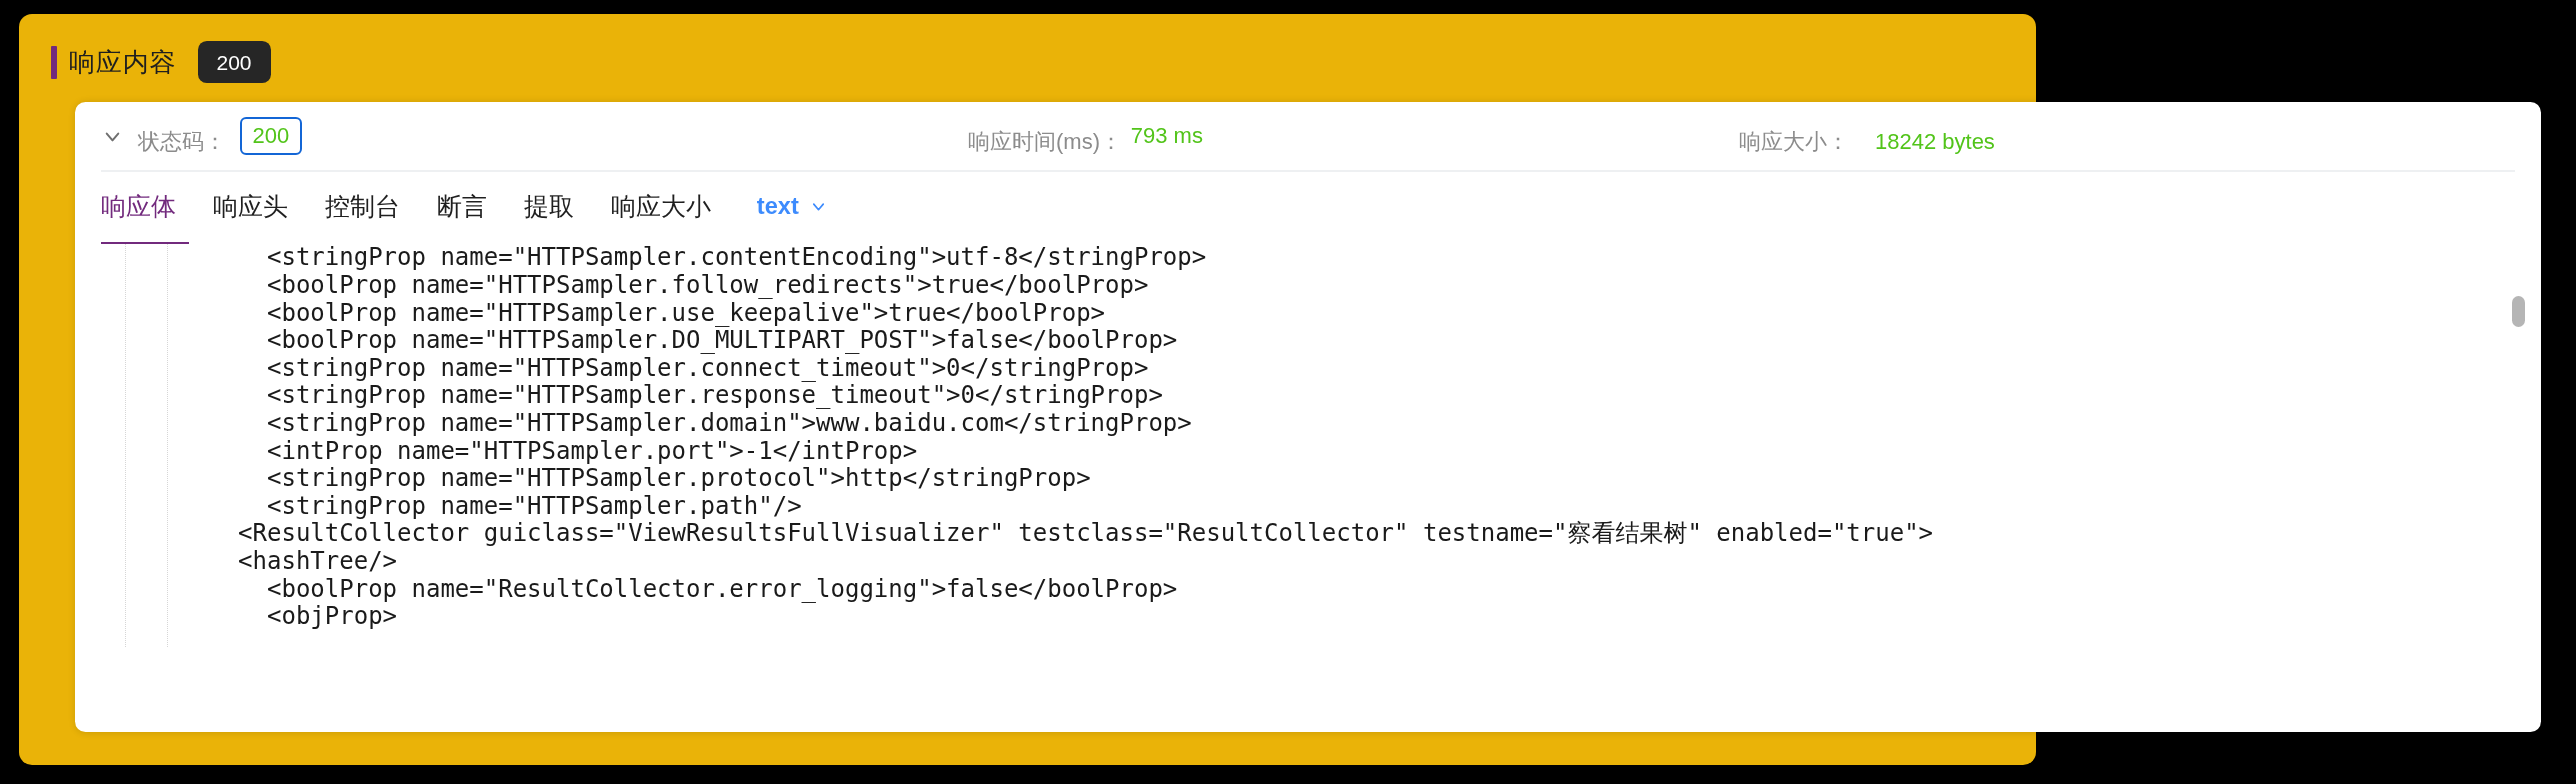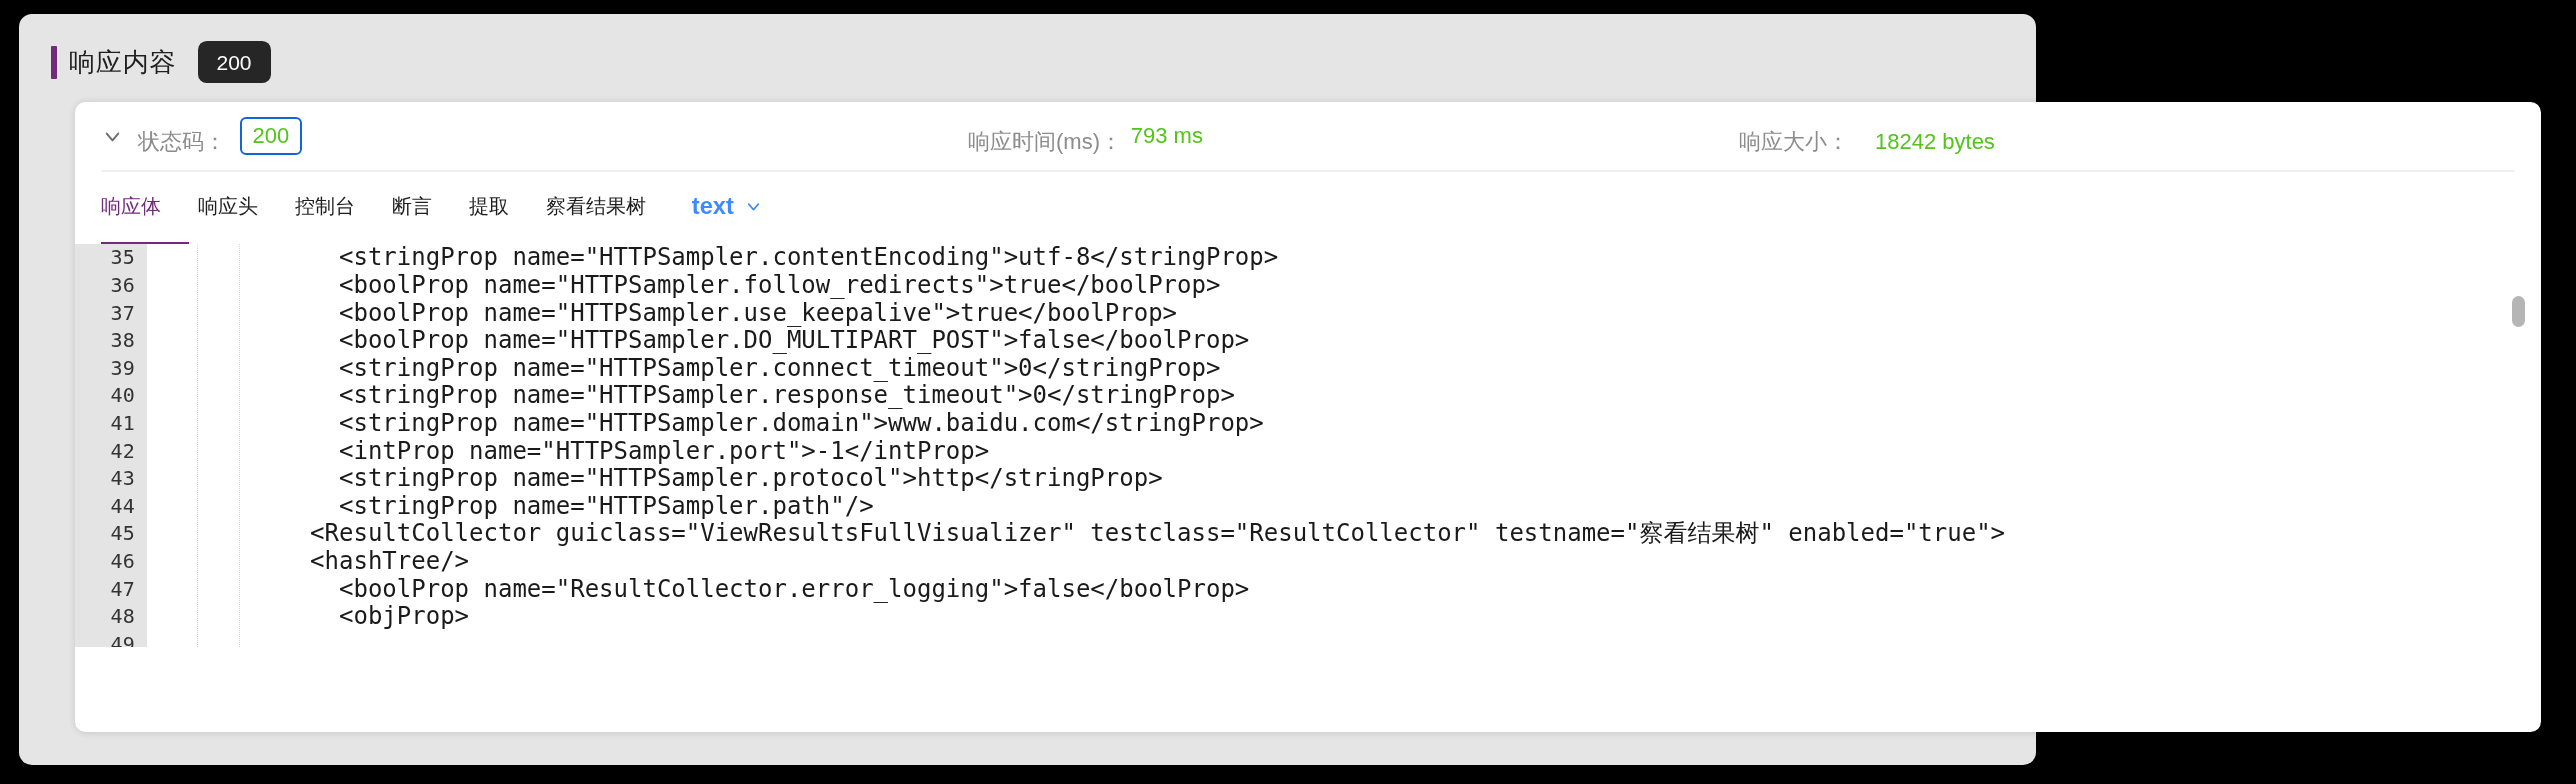--- a/index.html
+++ b/index.html
@@ -12,21 +12,21 @@
     overflow: hidden;
   }
 
   
   .outer-panel {
     position: absolute;
     left: 19px;
     top: 14px;
     width: 2017px;
     height: 751px;
-    background: #e5e5e5;
+    background: #eab308;
     border-radius: 13px;
     box-shadow: 0 1.8px 8.8px rgba(0,0,0,0.10);
   }
 
   
   .panel-header {
     position: absolute;
     left: 31.5px;
     top: 19px;
     height: 58px;
@@ -146,21 +146,21 @@
   
   .tabs-row {
     height: 70px;
     display: flex;
     align-items: center;
     padding: 0 26px;
     gap: 37px;
     position: relative;
   }
   .tab {
-    font-size: 20px;
+    font-size: 25px;
     color: #1f1f1f;
     white-space: nowrap;
     cursor: pointer;
     position: relative;
     font-weight: 500;
   }
   .tab.active { color: #722a7d; }
   .format-select {
     display: flex;
     align-items: center;
@@ -294,51 +294,34 @@
     </div>
 
     <div class="divider"></div>
 
     <div class="tabs-row">
       <div class="tab active">响应体</div>
       <div class="tab">响应头</div>
       <div class="tab">控制台</div>
       <div class="tab">断言</div>
       <div class="tab">提取</div>
-      <div class="tab">察看结果树</div>
+      <div class="tab">响应大小</div>
       <div class="format-select">
         <span class="format-value">text</span>
         <span class="format-chev">
           <svg width="19" height="19" viewBox="0 0 24 24" fill="none" stroke="currentColor" stroke-width="2.1" stroke-linecap="round" stroke-linejoin="round">
               <polyline points="6 9 12 16 18 9"></polyline>
             </svg>
         </span>
       </div>
     </div>
 
     <div class="code-viewer">
       <div class="active-underline"></div>
       <div class="code-inner">
-        <div class="gutter" id="gutter">
-            <div class="gutter-line">35</div>
-            <div class="gutter-line">36</div>
-            <div class="gutter-line">37</div>
-            <div class="gutter-line">38</div>
-            <div class="gutter-line">39</div>
-            <div class="gutter-line">40</div>
-            <div class="gutter-line">41</div>
-            <div class="gutter-line">42</div>
-            <div class="gutter-line">43</div>
-            <div class="gutter-line">44</div>
-            <div class="gutter-line">45</div>
-            <div class="gutter-line">46</div>
-            <div class="gutter-line">47</div>
-            <div class="gutter-line">48</div>
-            <div class="gutter-line">49</div>
-          </div>
         <div class="fold-col"></div>
         <div class="indent-col"></div>
         <div class="code-lines" id="codelines">
             <div class="code-line">      &lt;stringProp name="HTTPSampler.contentEncoding"&gt;utf-8&lt;/stringProp&gt;</div>
             <div class="code-line">      &lt;boolProp name="HTTPSampler.follow_redirects"&gt;true&lt;/boolProp&gt;</div>
             <div class="code-line">      &lt;boolProp name="HTTPSampler.use_keepalive"&gt;true&lt;/boolProp&gt;</div>
             <div class="code-line">      &lt;boolProp name="HTTPSampler.DO_MULTIPART_POST"&gt;false&lt;/boolProp&gt;</div>
             <div class="code-line">      &lt;stringProp name="HTTPSampler.connect_timeout"&gt;0&lt;/stringProp&gt;</div>
             <div class="code-line">      &lt;stringProp name="HTTPSampler.response_timeout"&gt;0&lt;/stringProp&gt;</div>
             <div class="code-line">      &lt;stringProp name="HTTPSampler.domain"&gt;www.baidu.com&lt;/stringProp&gt;</div>

